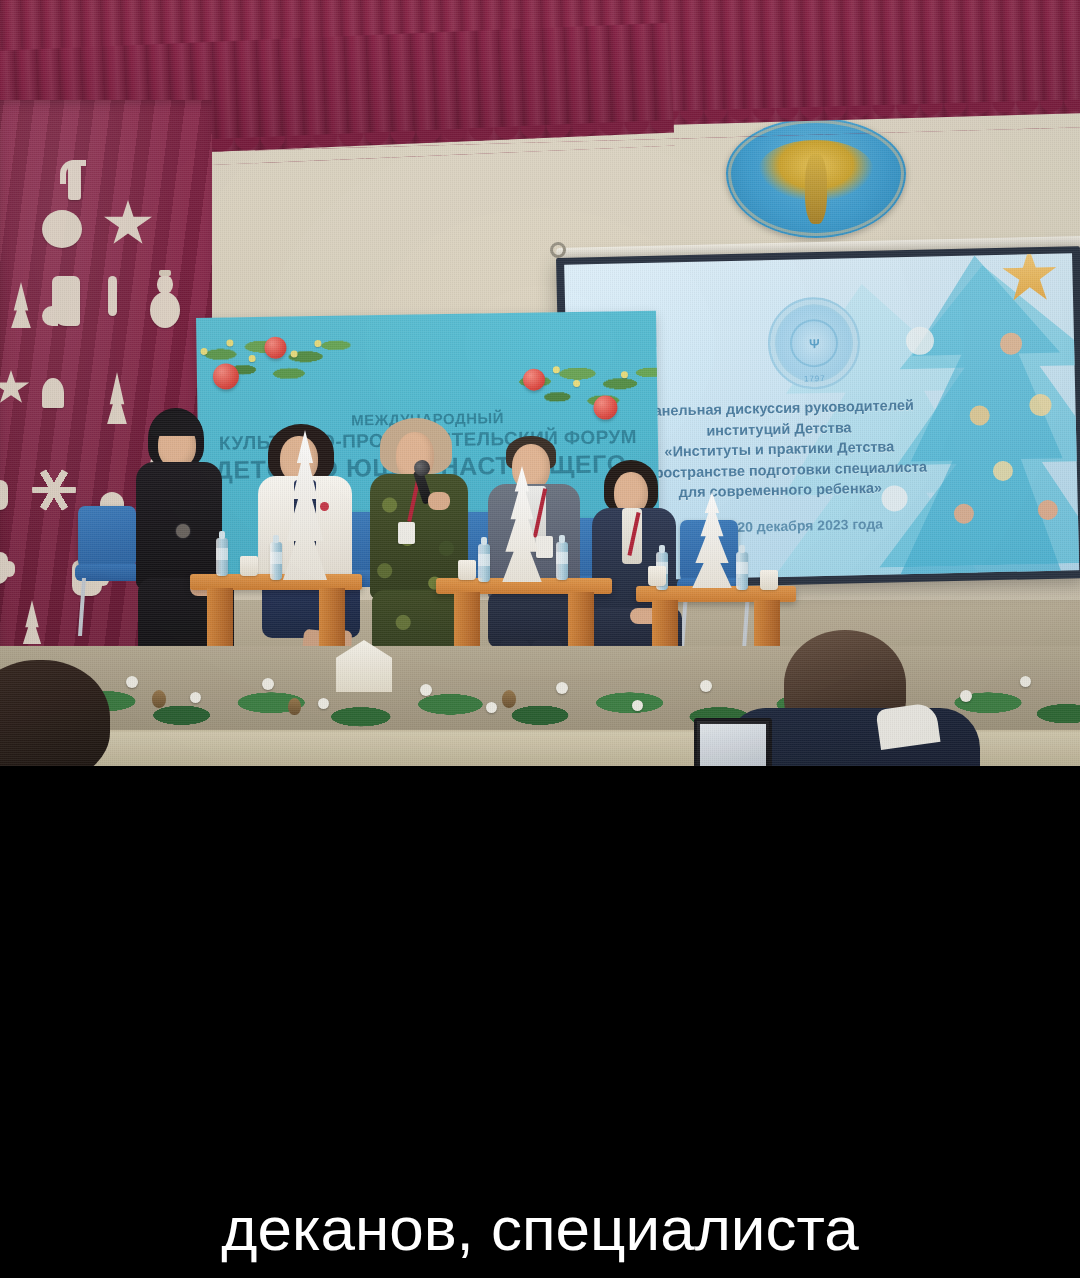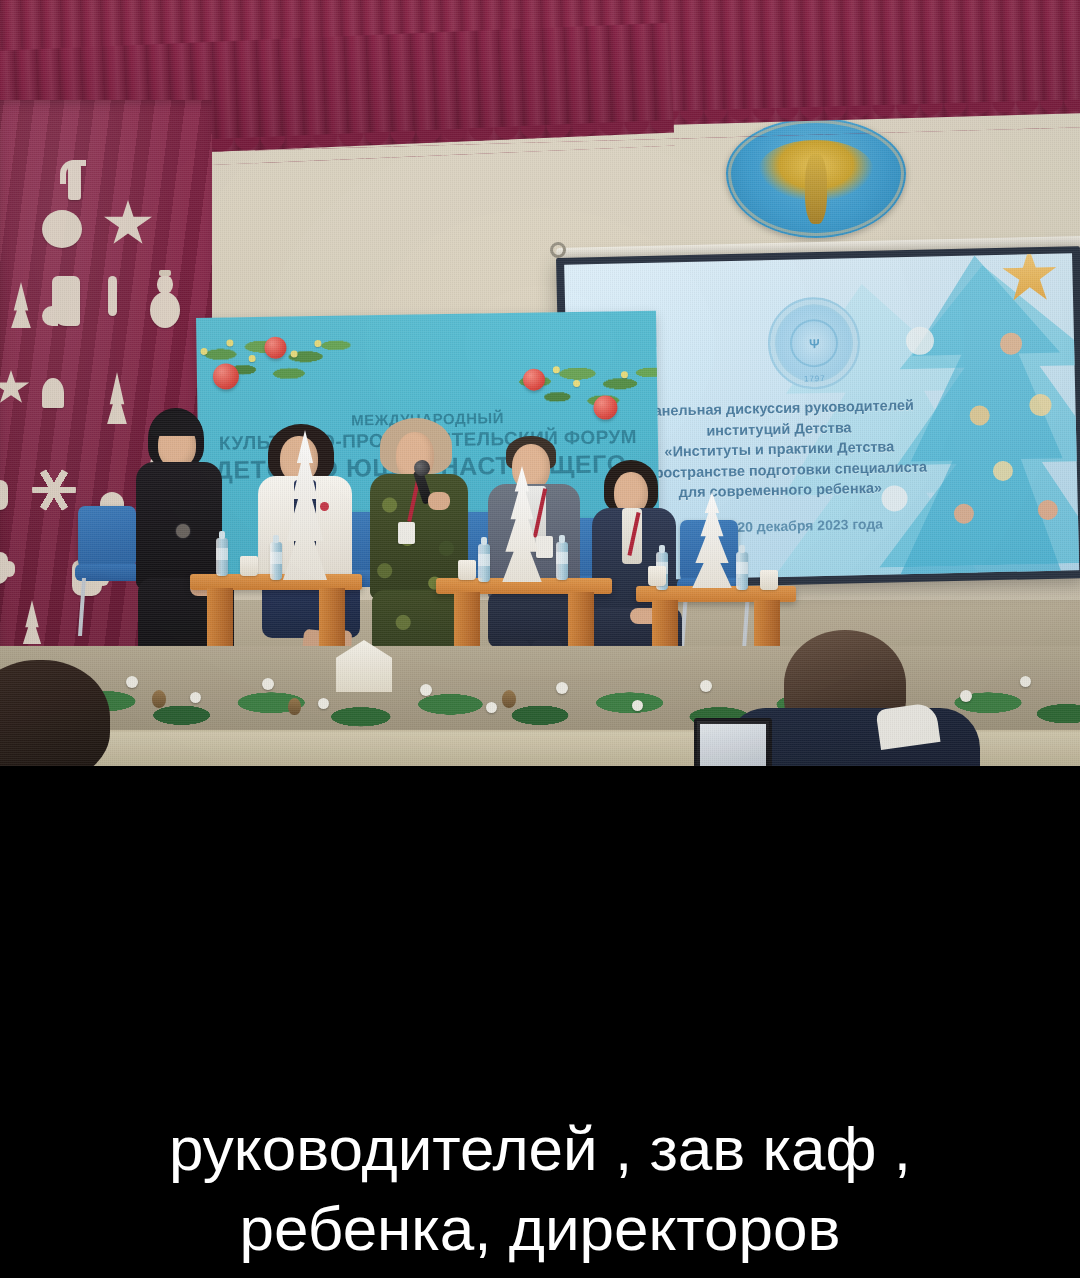--- a/index.html
+++ b/index.html
@@ -590,17 +590,16 @@
     </div>
     <div style="position:absolute;left:694px;top:718px;width:72px;height:48px;background:linear-gradient(160deg,#2a2a2e,#101014);border:3px solid #16161a;border-radius:3px;">
       <div style="position:absolute;inset:3px;background:linear-gradient(170deg,#e9eef3,#c5ccd4);"></div>
     </div>
 
     <div class="photo-soft"></div>
     <div class="photo-grain"></div>
   </div>
 
   <div class="caption">
-    <div class="cap-line">руководителей , зав каф ,</div>
-    <div class="cap-line">ребенка, директоров</div>
+    <div class="cap-line">деканов, специалиста</div>
   </div>
 
 </div>
 
 </body></html>

